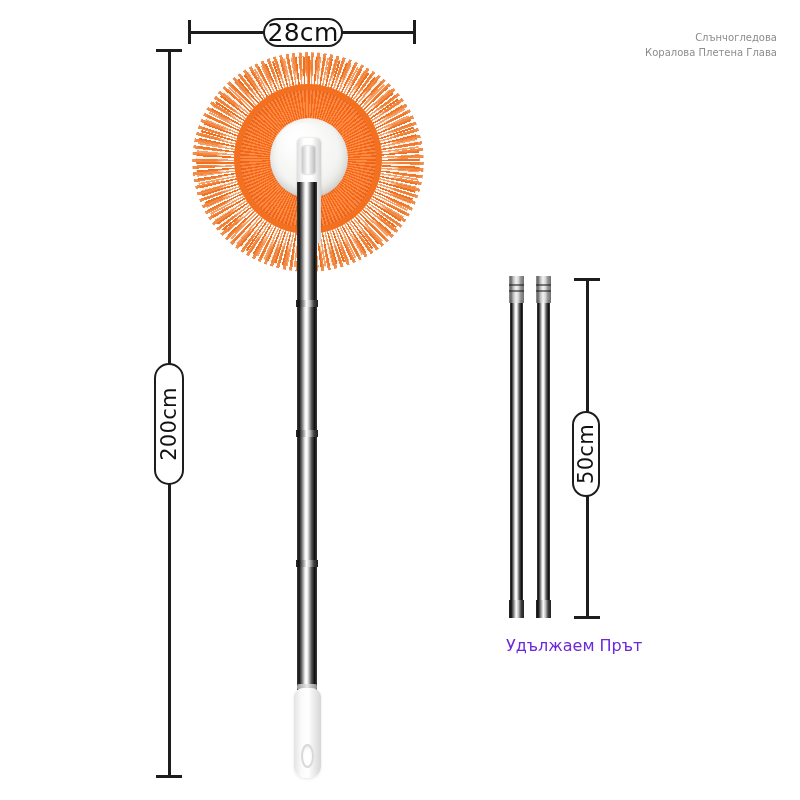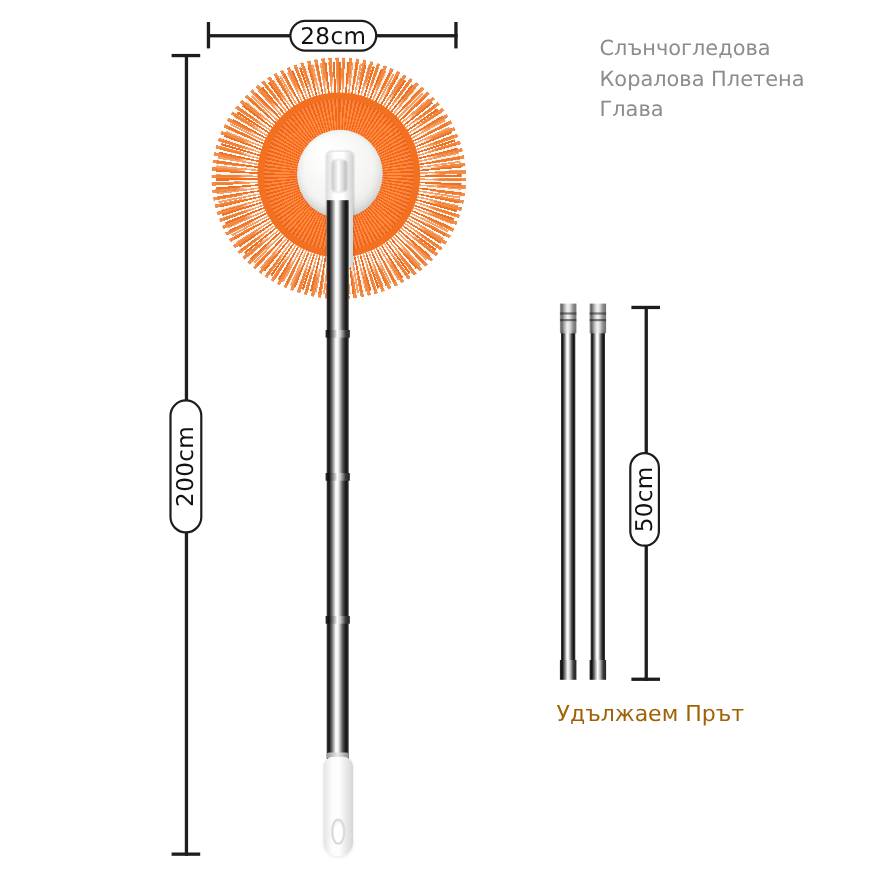--- a/index.html
+++ b/index.html
@@ -24,48 +24,48 @@
     position:absolute;
     background:#ffffff;
     border:2px solid #1d1d1d;
     border-radius:999px;
     display:flex;align-items:center;justify-content:center;
     color:#111;
     font-weight:400;
     letter-spacing:.3px;
     box-sizing:border-box;
   }
-  .pill.horizontal{font-size:21px;}
+  .pill.horizontal{font-size:25px;}
   .pill.vertical span{
     transform:rotate(-90deg);
     white-space:nowrap;
     font-size:21px;
     display:block;
   }
 
   
   .caption{
     position:absolute;
     color:#8c8c8c;
-    font-size:19px;
+    font-size:10px;
     line-height:1.45;
-    text-align:left;
+    text-align:right;
     white-space:pre-line;
   }
   .caption-big{
     position:absolute;
     color:#2a2a2a;
     font-size:31px;
     letter-spacing:.2px;
     white-space:nowrap;
   }
   .caption-mid{
     position:absolute;
-    color:#a16207;
-    font-size:20px;
+    color:#6d28d9;
+    font-size:16px;
     white-space:nowrap;
   }
 
   
   .mophead{position:absolute;}
   .fringe{
     position:absolute;inset:0;border-radius:50%;
     background:
       repeating-conic-gradient(from 0deg,
         #f07020 0deg 1.1deg,

